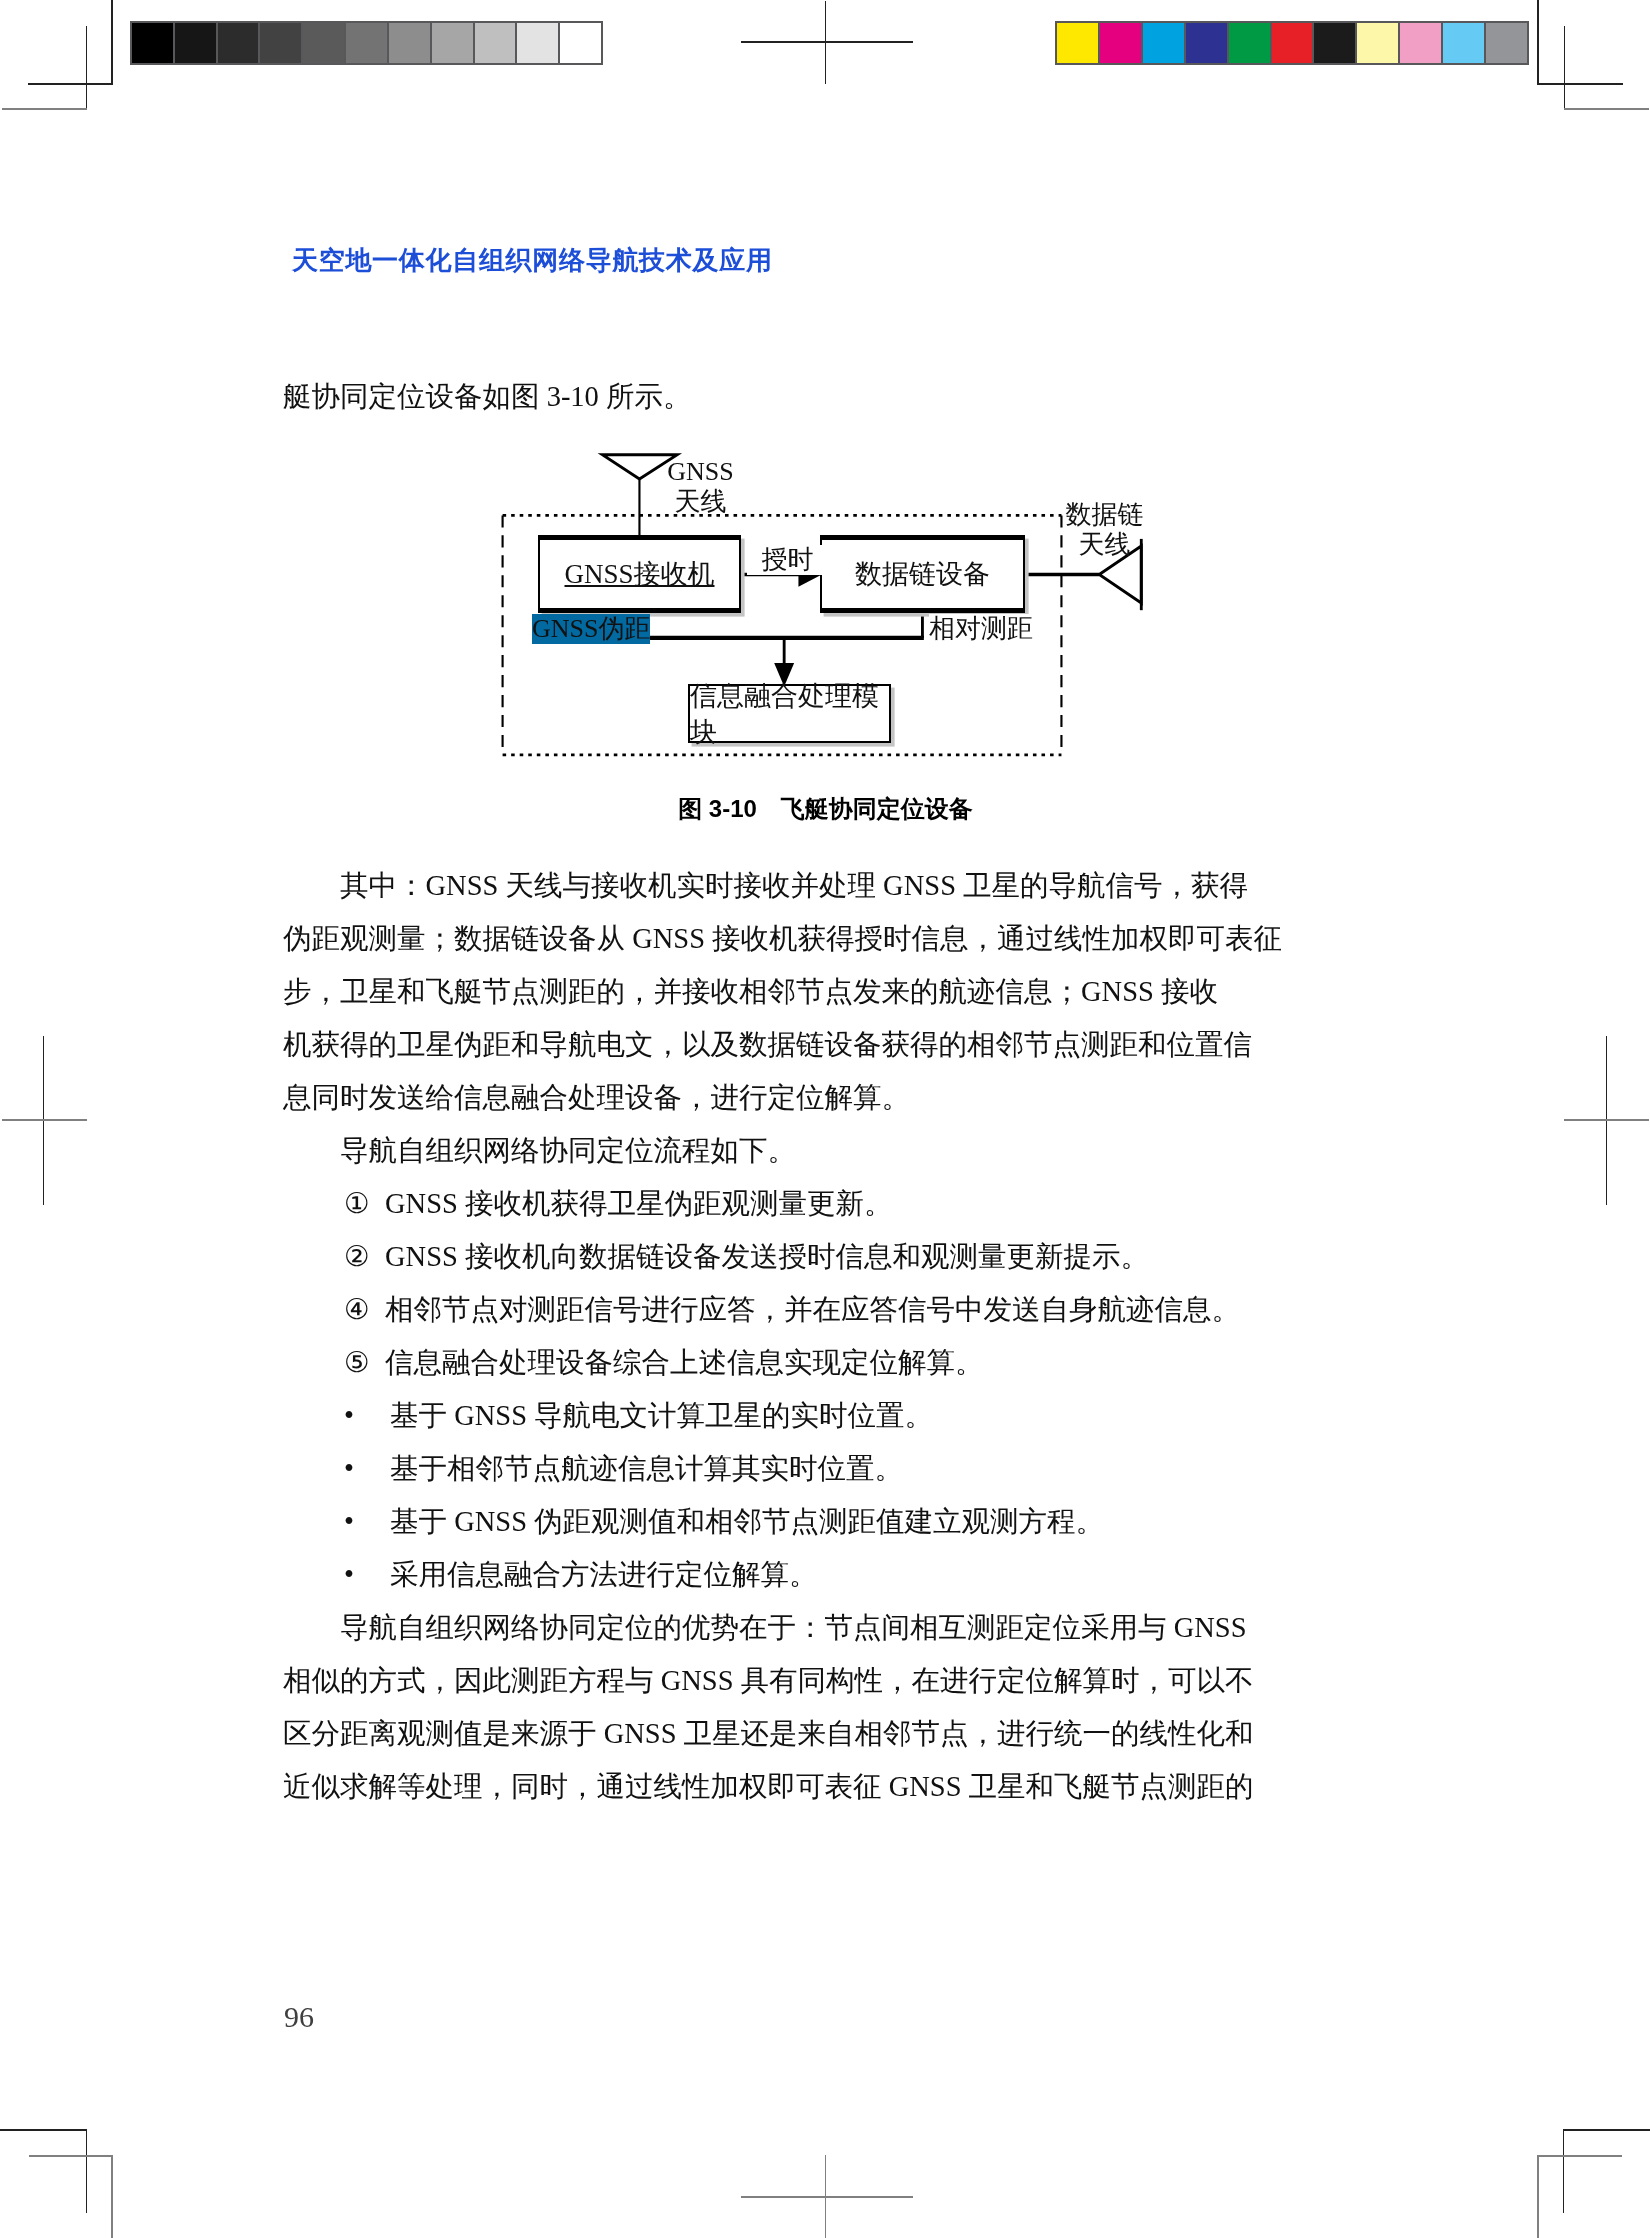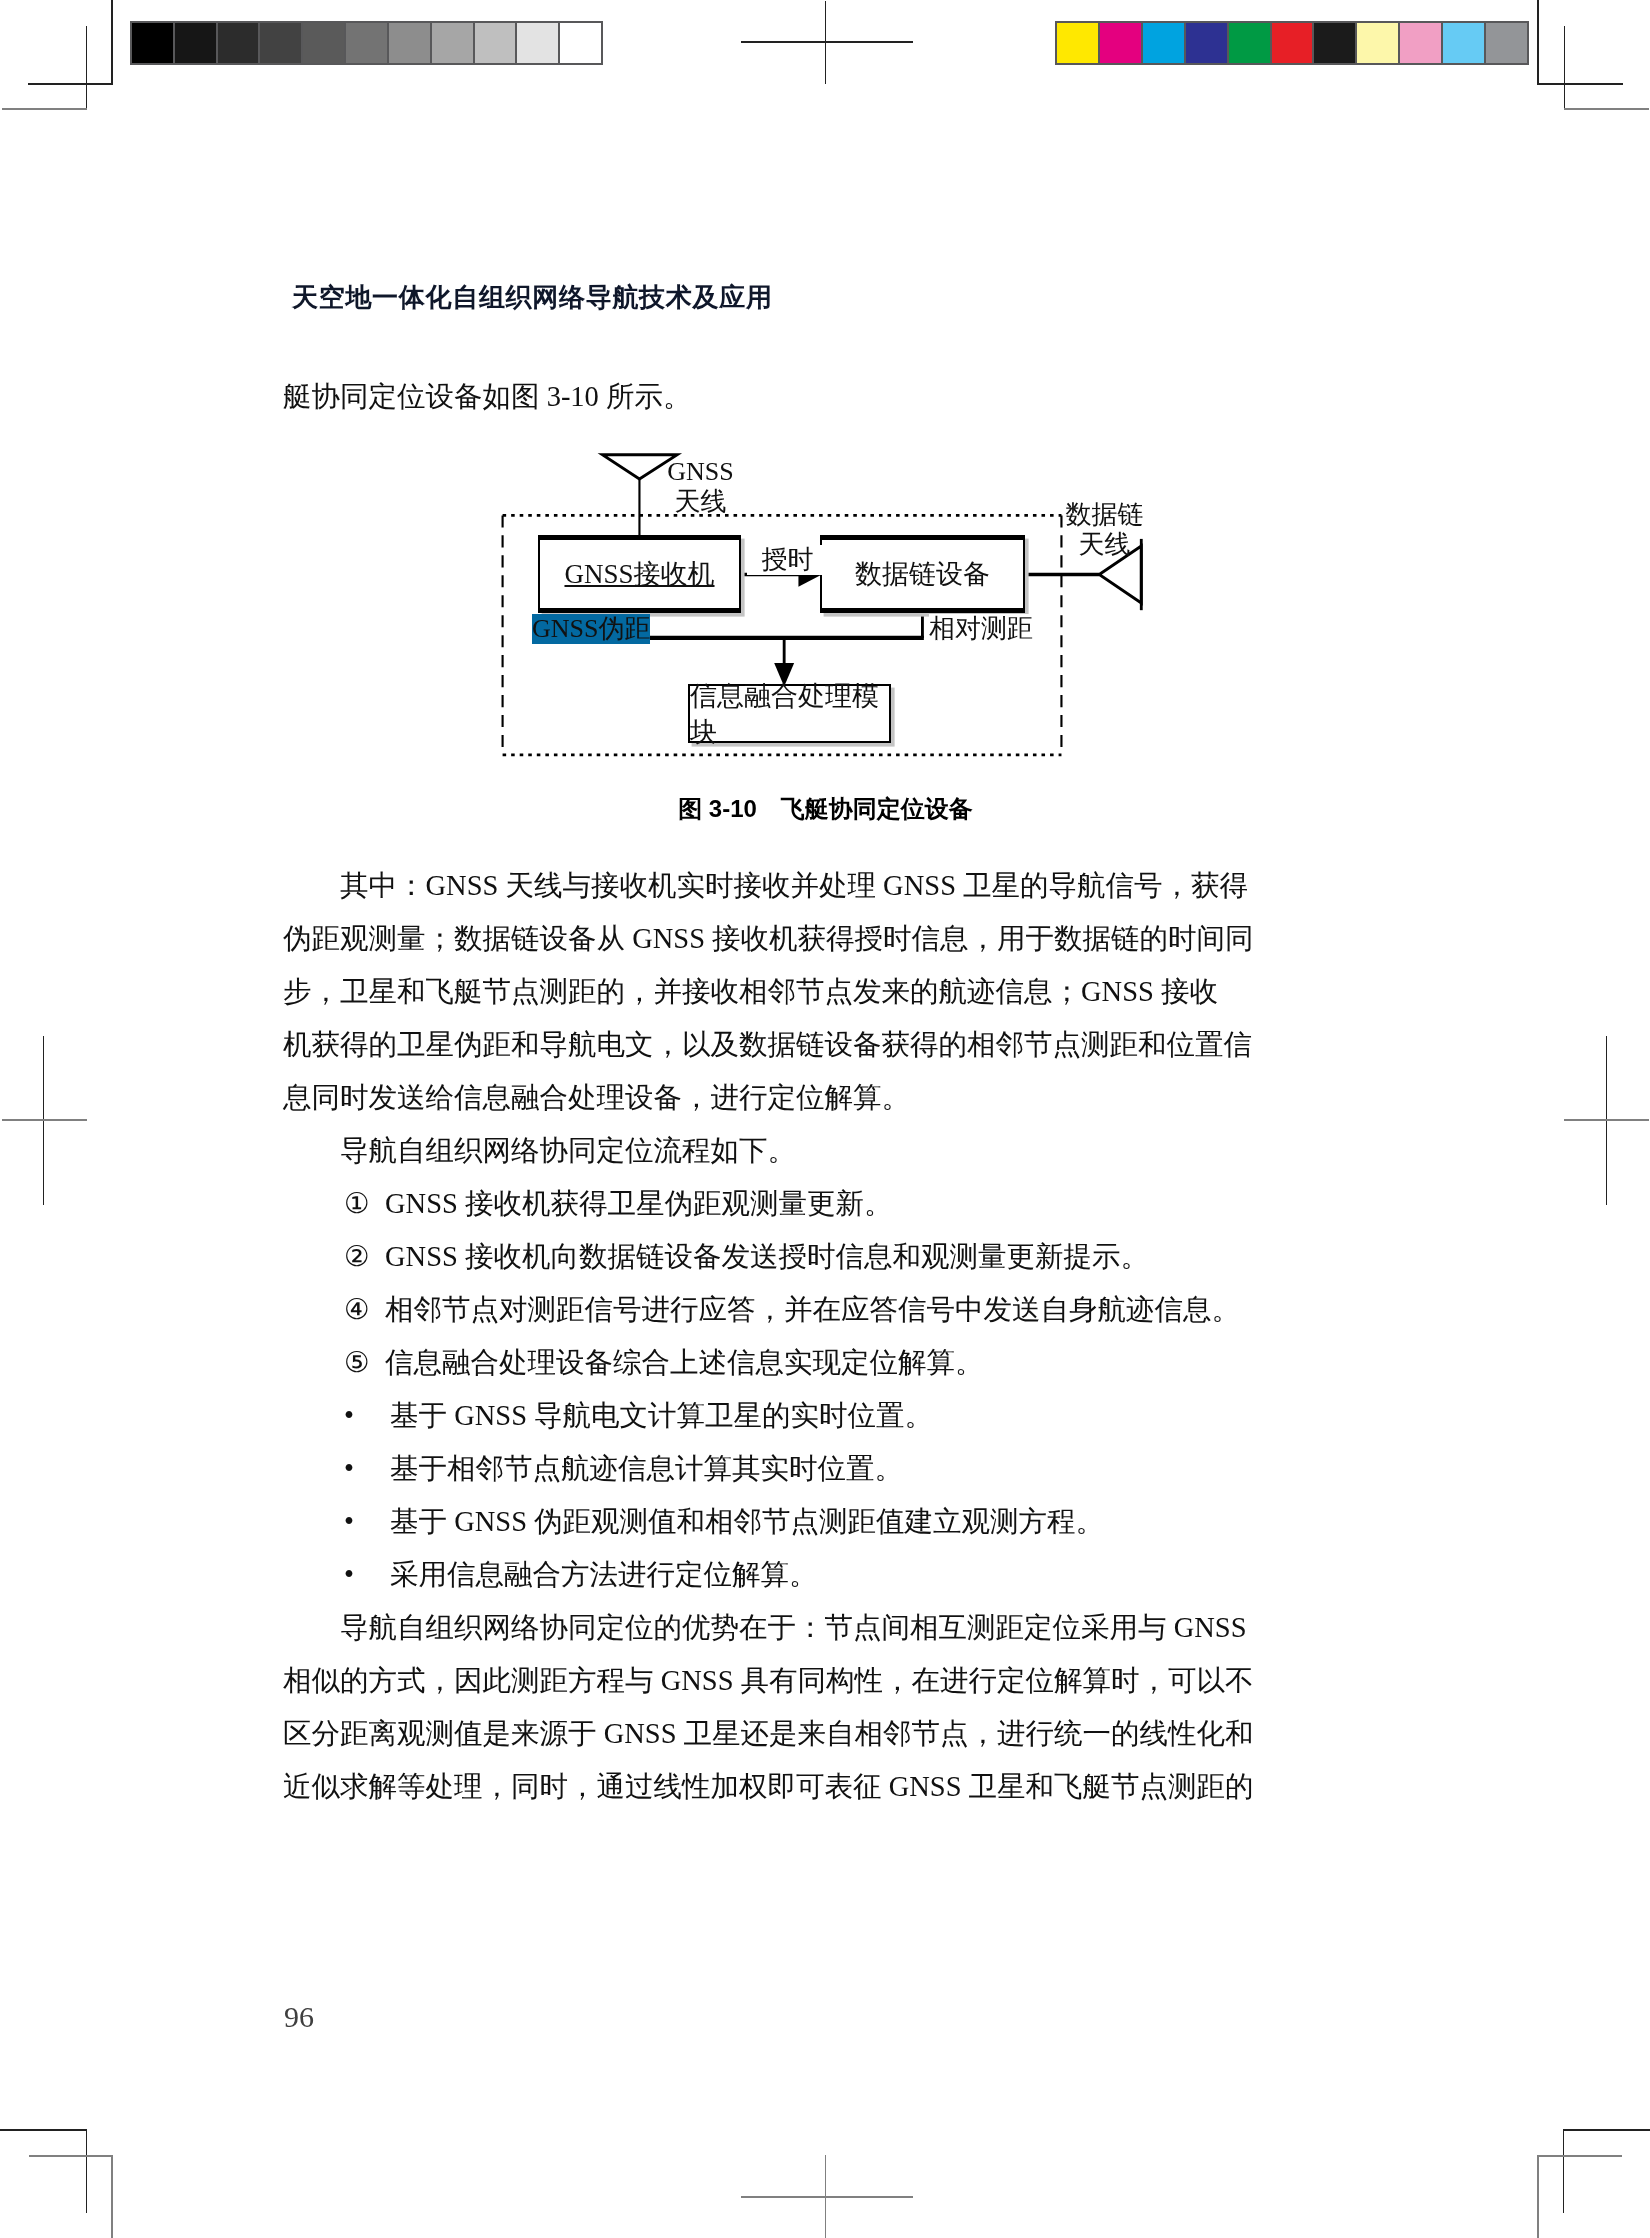--- a/index.html
+++ b/index.html
@@ -11,21 +11,21 @@
   #graybar{left:130px;width:473px;}
   #colorbar{left:1055px;width:474px;}
   .swatch{flex:1 1 0;border-right:2.9px solid #58585a;}
   .swatch:last-child{border-right:none;}
   
   .cm{position:absolute;}
   .cm.k{background:#222;}
   .cm.g{background:#808080;}
   
   #running-head{position:absolute;left:292px;top:243px;font-size:26px;font-weight:bold;
-                color:#0f172a;letter-spacing:0.7px;margin-top:37px;}
+                color:#1d4ed8;letter-spacing:0.7px;}
   #folio{position:absolute;left:284px;top:2000px;font-size:30px;color:#3f3f3f;}
   
   .bline{position:relative;height:53px;line-height:53px;font-size:28.5px;white-space:nowrap;}
   #intro-line{position:absolute;left:283px;top:370px;}
   #bodytext{position:absolute;left:283px;top:859px;width:1090px;}
   .indent{padding-left:57px;}
   .listline{padding-left:61px;}
   .marker{display:inline-block;width:41px;}
   .bmark{display:inline-block;width:46px;}
   
@@ -167,21 +167,21 @@
   <div class="dlabel" id="lbl-timing">授时</div>
   <div class="dlabel" id="lbl-pseudorange">GNSS伪距</div>
   <div class="dlabel" id="lbl-relative">相对测距</div>
 
   <div id="fig-caption">
     <span>图 3-10</span><span class="gap"></span><span>飞艇协同定位设备</span>
   </div>
 
   <div id="bodytext">
     <div class="bline indent"><span>其中：GNSS 天线与接收机实时接收并处理 GNSS 卫星的导航信号，获得</span></div>
-    <div class="bline"><span>伪距观测量；数据链设备从 GNSS 接收机获得授时信息，用于数据链的时间同</span></div>
+    <div class="bline"><span>伪距观测量；数据链设备从 GNSS 接收机获得授时信息，通过线性加权即可表征</span></div>
     <div class="bline"><span>步，卫星和飞艇节点测距的，并接收相邻节点发来的航迹信息；GNSS 接收</span></div>
     <div class="bline"><span>机获得的卫星伪距和导航电文，以及数据链设备获得的相邻节点测距和位置信</span></div>
     <div class="bline"><span>息同时发送给信息融合处理设备，进行定位解算。</span></div>
 
     <div class="bline indent"><span>导航自组织网络协同定位流程如下。</span></div>
 
     <div class="bline listline"><span class="marker">①</span><span>GNSS 接收机获得卫星伪距观测量更新。</span></div>
     <div class="bline listline"><span class="marker">②</span><span>GNSS 接收机向数据链设备发送授时信息和观测量更新提示。</span></div>
     <div class="bline listline"><span class="marker">④</span><span>相邻节点对测距信号进行应答，并在应答信号中发送自身航迹信息。</span></div>
     <div class="bline listline"><span class="marker">⑤</span><span>信息融合处理设备综合上述信息实现定位解算。</span></div>

